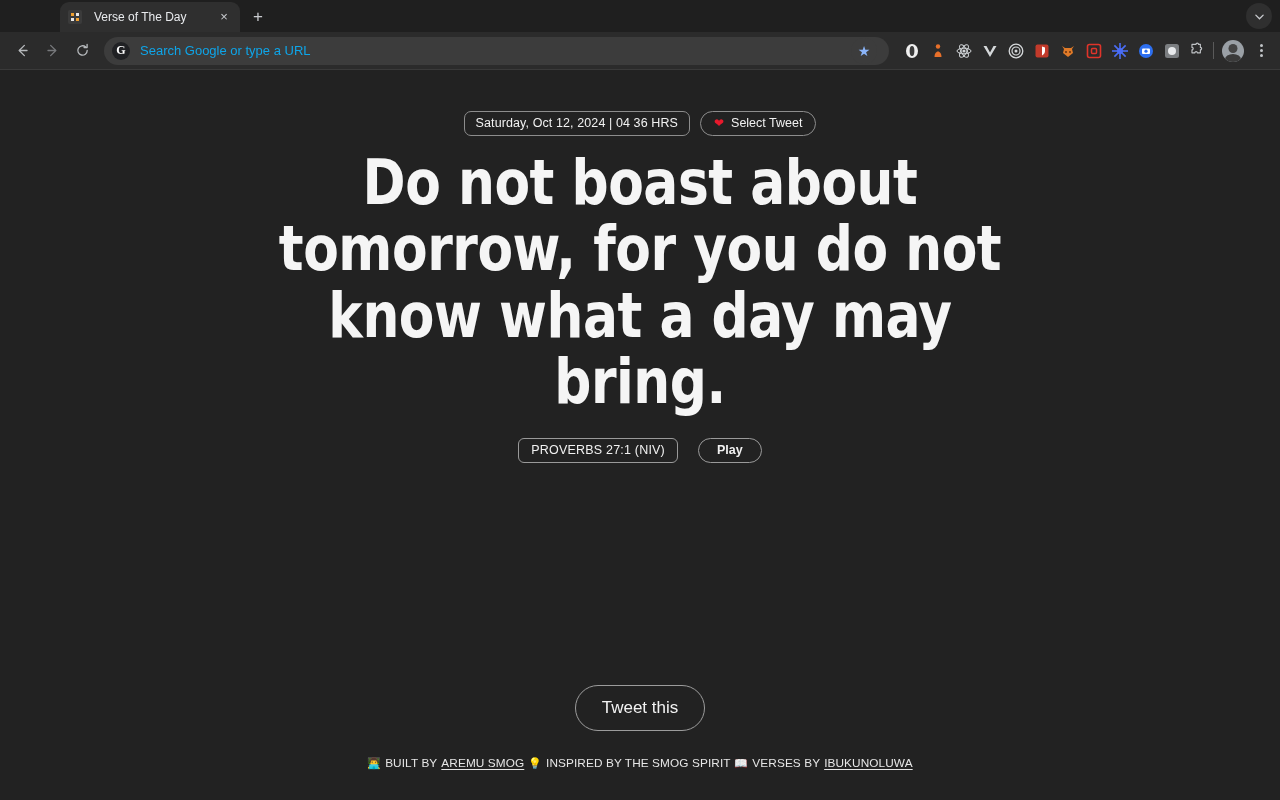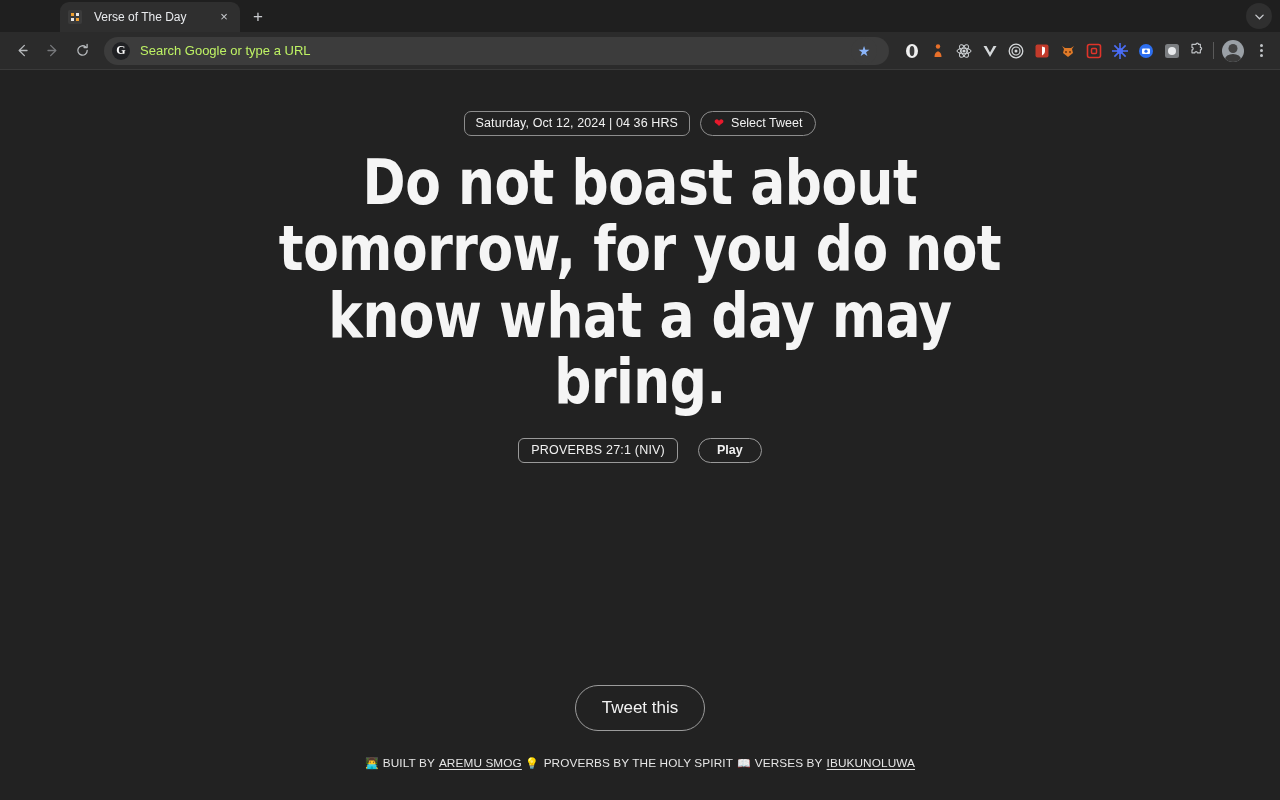--- a/index.html
+++ b/index.html
@@ -80,21 +80,21 @@
     display: flex; align-items: center; padding: 0 8px; gap: 10px;
     position: relative;
   }
   .glogo {
     width: 18px; height: 18px; border-radius: 50%;
     background: #202124; flex: none;
     display: flex; align-items: center; justify-content: center;
     font-size: 12px; font-weight: bold; color: #fff;
     font-family: "Liberation Serif", serif;
   }
-  .omnitext { font-size: 13px; color: #bef264; flex: 1; }
+  .omnitext { font-size: 13px; color: #0ea5e9; flex: 1; }
   .star {
     width: 26px; height: 26px; border-radius: 50%;
     background: #3c3c3c;
     display: flex; align-items: center; justify-content: center;
     color: #8ab4f8; font-size: 14px; flex: none;
     margin-right: 4px;
   }
   .exticons { display: flex; align-items: center; gap: 9px; padding: 0 6px; flex: none; }
   .ext { width: 17px; height: 17px; flex: none; display:flex; align-items:center; justify-content:center; }
   .divider { width: 1px; height: 17px; background: #5a5a5a; margin: 0 6px; flex: none; }
@@ -364,20 +364,20 @@
 
     <div class="actions">
       <button class="action-btn">Tweet this</button>
     </div>
 
     <div class="footer">
       <span class="femoji">👨‍💻</span>
       <span>BUILT BY</span>
       <u>AREMU SMOG</u>
       <span class="femoji">💡</span>
-      <span>PROVERBS BY THE HOLY SPIRIT</span>
+      <span>INSPIRED BY THE SMOG SPIRIT</span>
       <span class="femoji">📖</span>
       <span>VERSES BY</span>
       <u>IBUKUNOLUWA</u>
     </div>
 
   </div>
 </div>
 
 </body></html>

